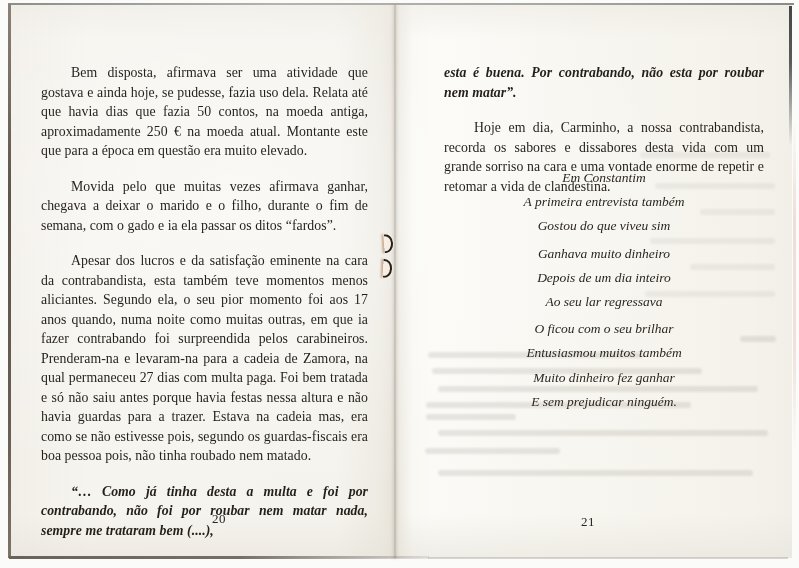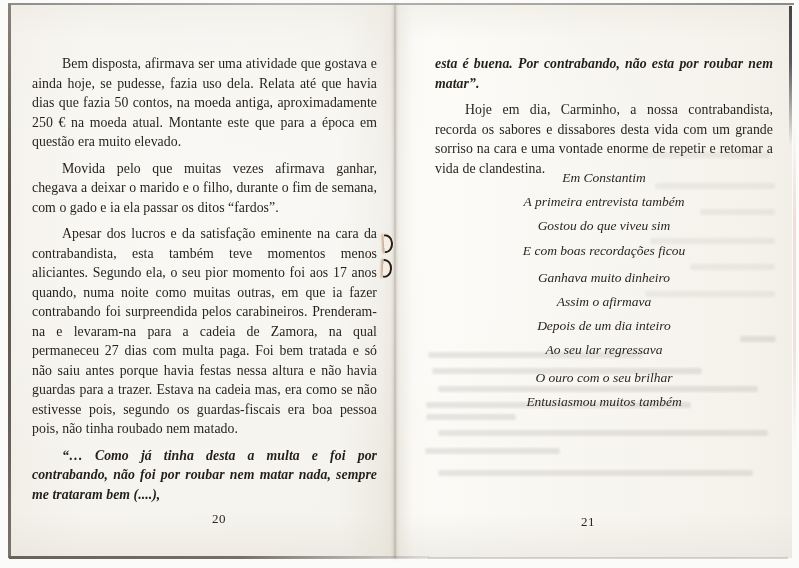--- a/index.html
+++ b/index.html
@@ -50,21 +50,21 @@
   
   .text-col{
     position:absolute;
     color:#241f1a;
     font-size:13.8px;line-height:19.5px;
     text-align:justify;
     letter-spacing:0.05px;
   }
   .col-left{left:25px;top:47px;width:359px;}
   .col-right{left:428px;top:47px;width:352px;}
-  .para{margin:7px;text-indent:30px;}
+  .para{margin:16px;text-indent:30px;}
   .para.quote{font-style:italic;font-weight:bold;}
   .para.no-indent{text-indent:0;}
   
   .poem{
     position:absolute;left:428px;top:162px;width:352px;
     text-align:center;font-style:italic;
     color:#2b2620;font-size:13.5px;line-height:16.2px;
   }
   .stanza{margin:0 0 11px 0;}
   .poem-line{white-space:nowrap;margin-top:8px;}
@@ -128,28 +128,28 @@
   <div class="text-col col-right">
     <p class="para quote no-indent">esta é buena. Por contrabando, não esta por roubar nem matar”.</p>
     <p class="para">Hoje em dia, Carminho, a nossa contrabandista, recorda os sabores e dissabores desta vida com um grande sorriso na cara e uma vontade enorme de repetir e retomar a vida de clandestina.</p>
   </div>
 
   <div class="poem">
     <div class="stanza">
       <div class="poem-line">Em Constantim</div>
       <div class="poem-line">A primeira entrevista também</div>
       <div class="poem-line">Gostou do que viveu sim</div>
-      <div class="poem-line">E com boas recordações ficou</div>
     </div>
     <div class="stanza">
       <div class="poem-line">Ganhava muito dinheiro</div>
-      <div class="poem-line">Assim o afirmava</div>
       <div class="poem-line">Depois de um dia inteiro</div>
       <div class="poem-line">Ao seu lar regressava</div>
     </div>
     <div class="stanza">
-      <div class="poem-line">O ouro com o seu brilhar</div>
+      <div class="poem-line">O ficou com o seu brilhar</div>
       <div class="poem-line">Entusiasmou muitos também</div>
+      <div class="poem-line">Muito dinheiro fez ganhar</div>
+      <div class="poem-line">E sem prejudicar ninguém.</div>
     </div>
   </div>
   <div class="page-number pn-right">21</div>
 
 </div>
 
 </body></html>

